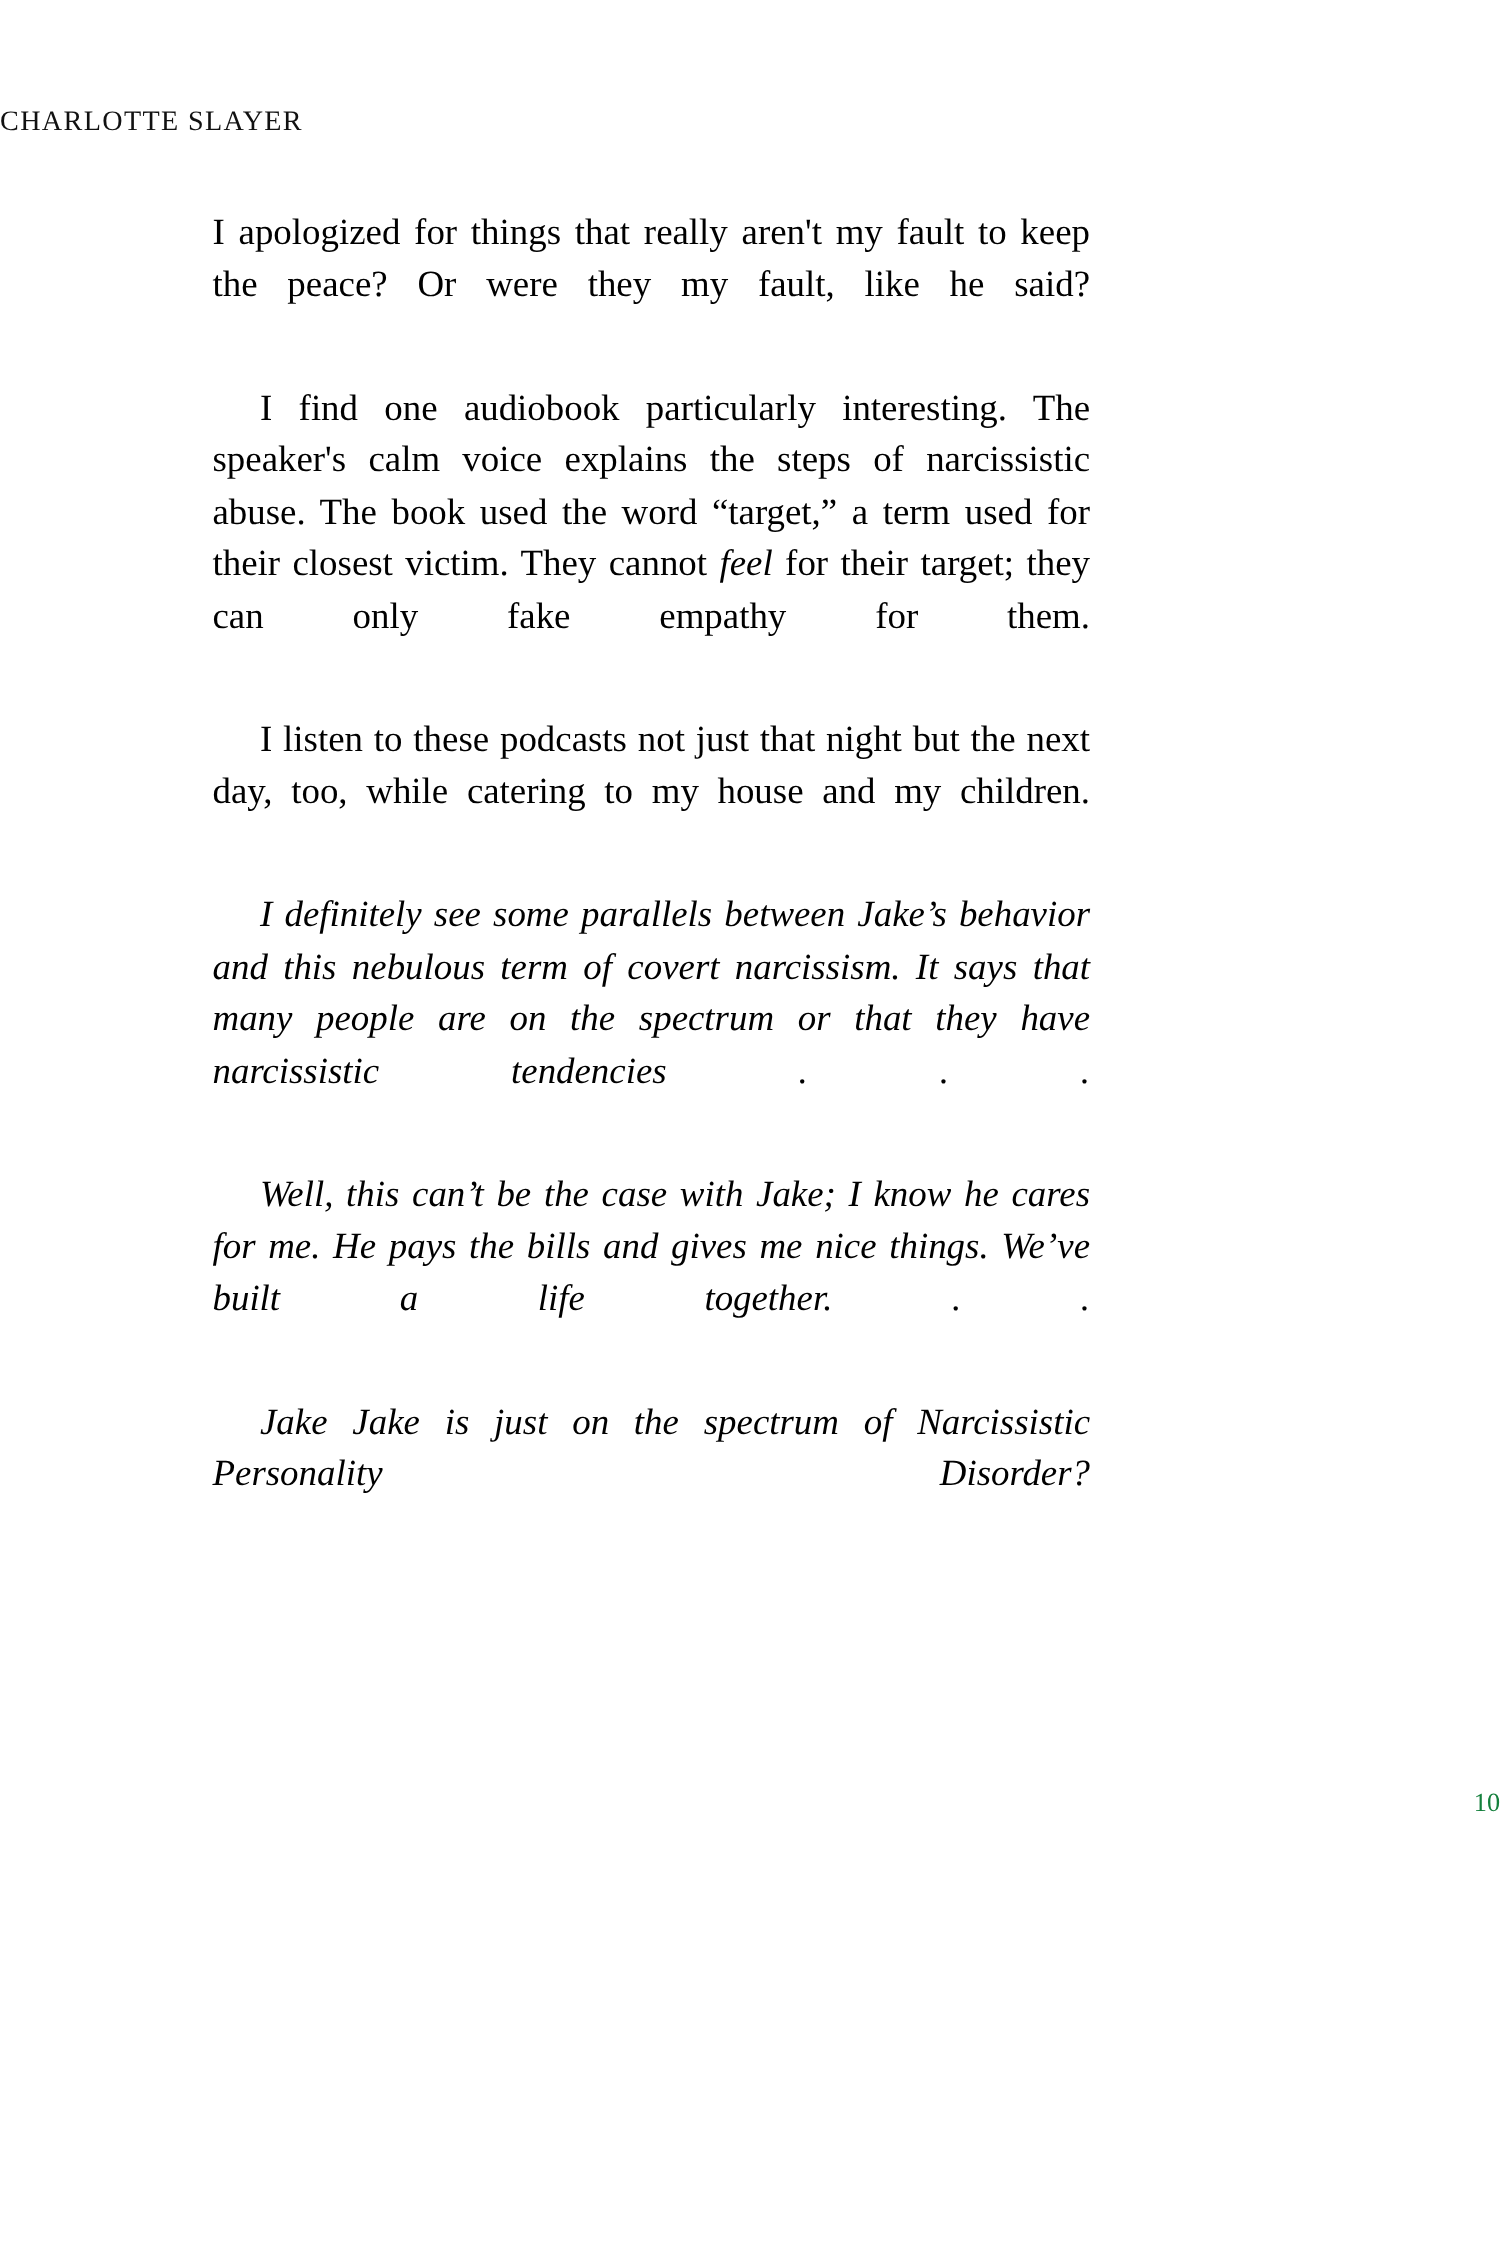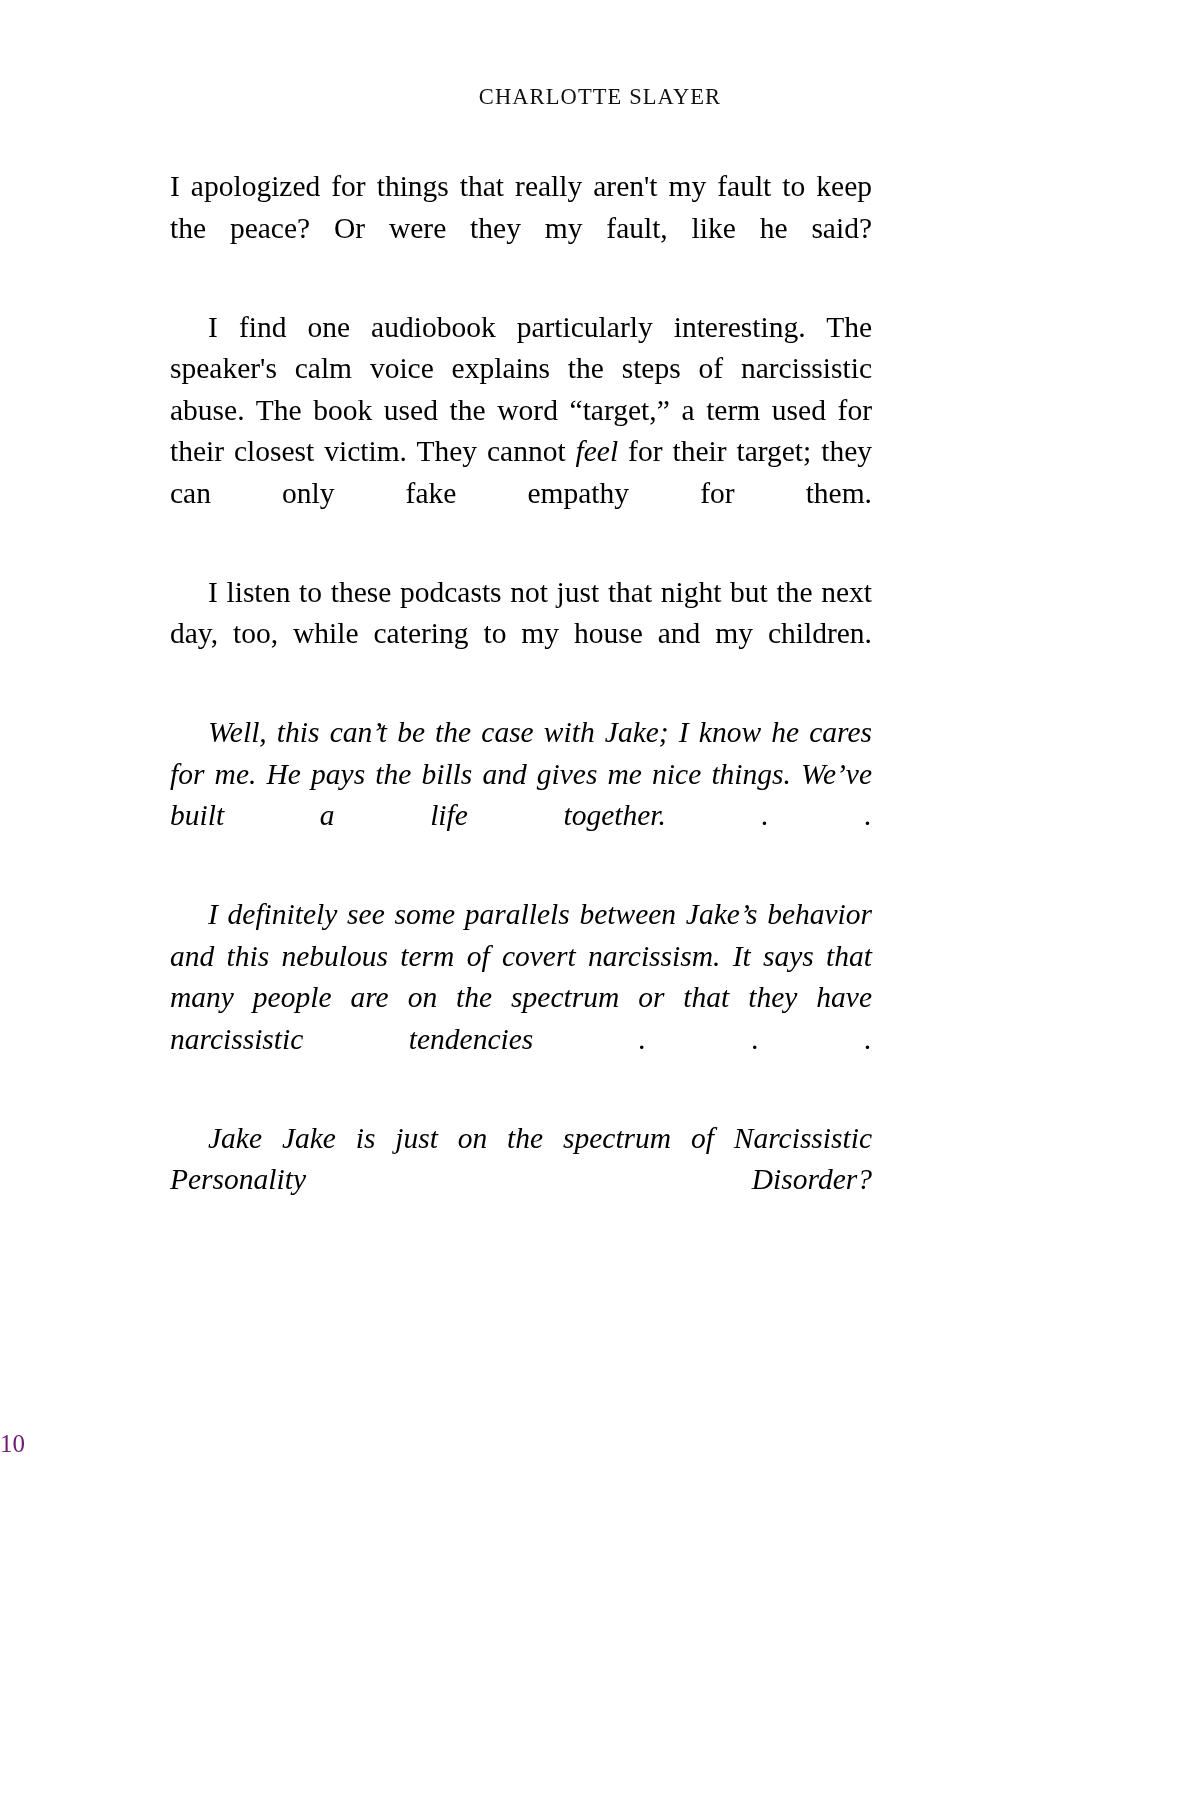--- a/index.html
+++ b/index.html
@@ -18,21 +18,20 @@
     margin: 0 auto;
     background: #ffffff;
     box-sizing: border-box;
     overflow: hidden;
   }
   .running-head {
     position: absolute;
     top: 84px;
     left: 0;
     right: 0;
-    text-align: center;
     font-size: 22.5px;
     letter-spacing: 1.1px;
     color: #111111;
     font-weight: 400;
   }
   .textblock {
     position: absolute;
     top: 166px;
     left: 170px;
     width: 702px;
@@ -65,44 +64,44 @@
   }
   em {
     font-style: italic;
   }
   .page-number {
     position: absolute;
     bottom: 0;
     left: 0;
     right: 0;
     top: 1430px;
-    text-align: left;
-    font-size: 25px;
-    color: #701a75;
+    text-align: right;
+    font-size: 21px;
+    color: #15803d;
     height: 30px;
   }
 </style>
 </head>
 <body>
 
 <div class="page">
 
   <div class="running-head">CHARLOTTE SLAYER</div>
 
   <div class="textblock">
 
     <p class="para noindent">I apologized for things that really aren't my fault to keep the peace? Or were they my fault, like he said?</p>
 
     <p class="para"><span> I find one audiobook particularly interesting. The speaker's calm voice explains the steps of narcissistic abuse. The book used the word “target,” a term used for their closest victim. They cannot </span><em>feel</em><span> for their target; they can only fake empathy for them.</span></p>
 
     <p class="para">I listen to these podcasts not just that night but the next day, too, while catering to my house and my children.</p>
 
+    <p class="para italic">I definitely see some parallels between Jake’s behavior and this nebulous term of covert narcissism. It says that many people are on the spectrum or that they have narcissistic tendencies . . .</p>
+
     <p class="para italic">Well, this can’t be the case with Jake; I know he cares for me. He pays the bills and gives me nice things. We’ve built a life together. . .</p>
-
-    <p class="para italic">I definitely see some parallels between Jake’s behavior and this nebulous term of covert narcissism. It says that many people are on the spectrum or that they have narcissistic tendencies . . .</p>
 
 
     <p class="para italic">Jake Jake is just on the spectrum of Narcissistic Personality Disorder?</p>
 
   </div>
 
   <div class="page-number">10</div>
 
 </div>
 

